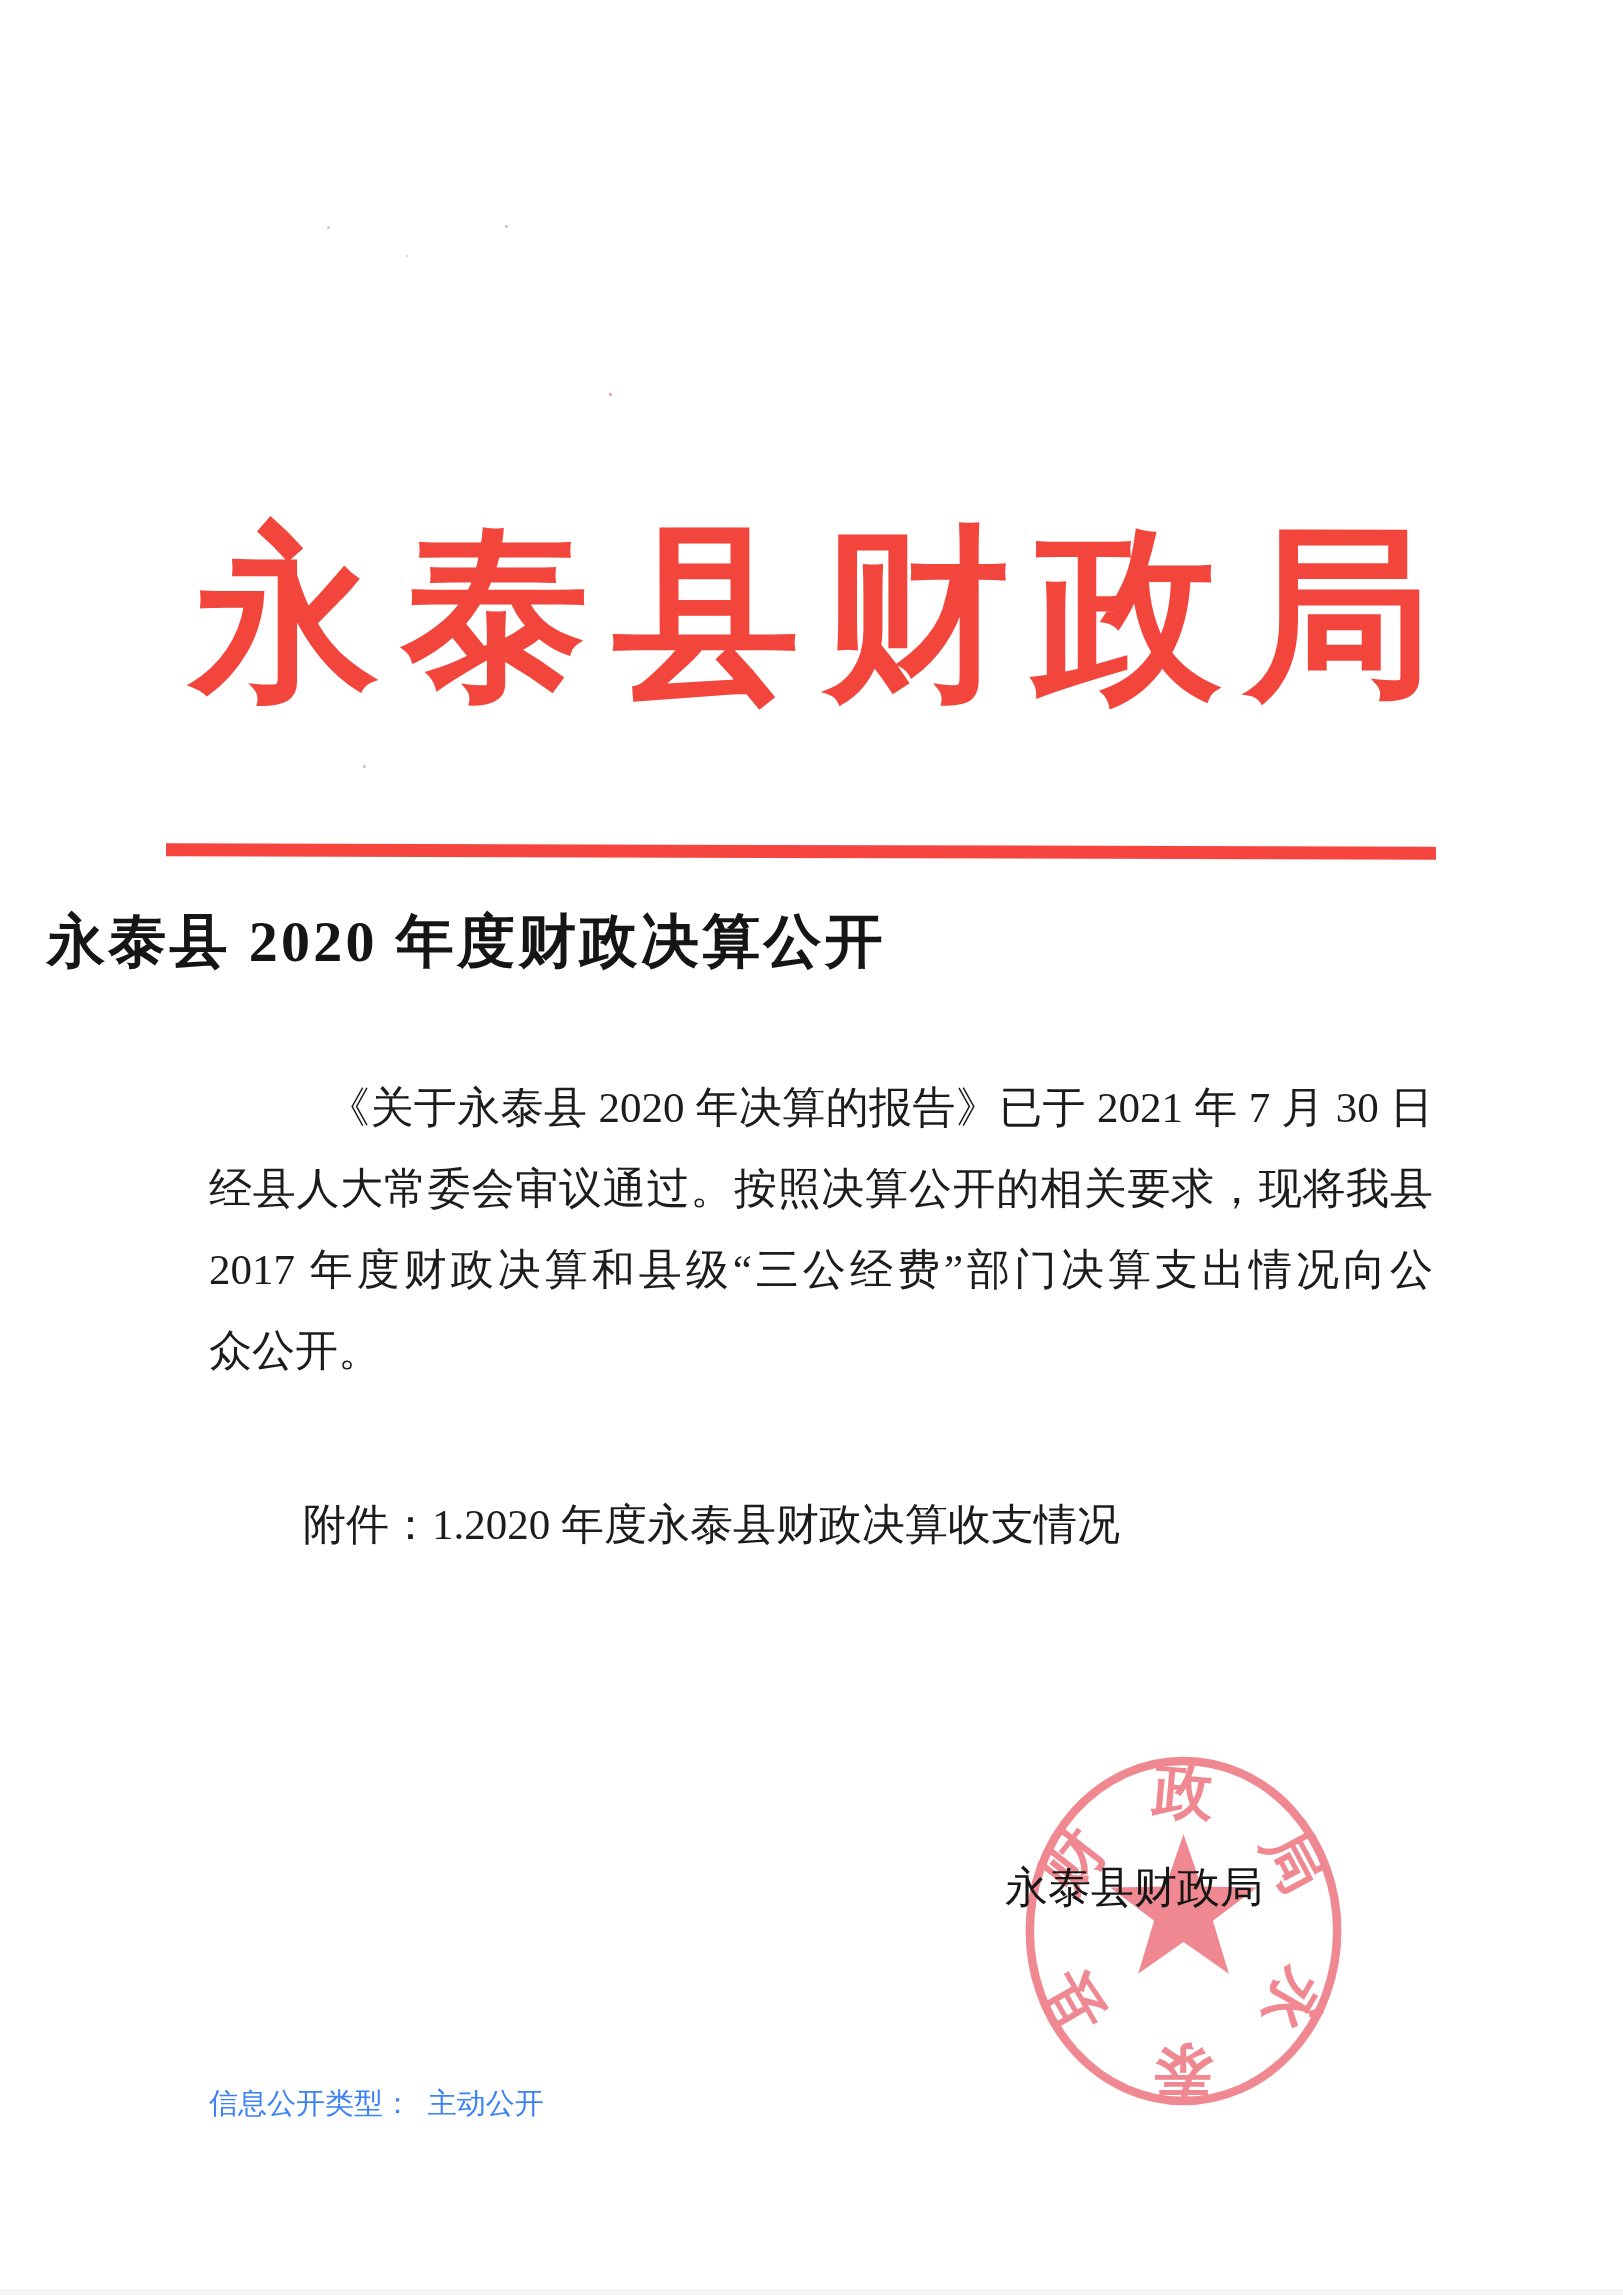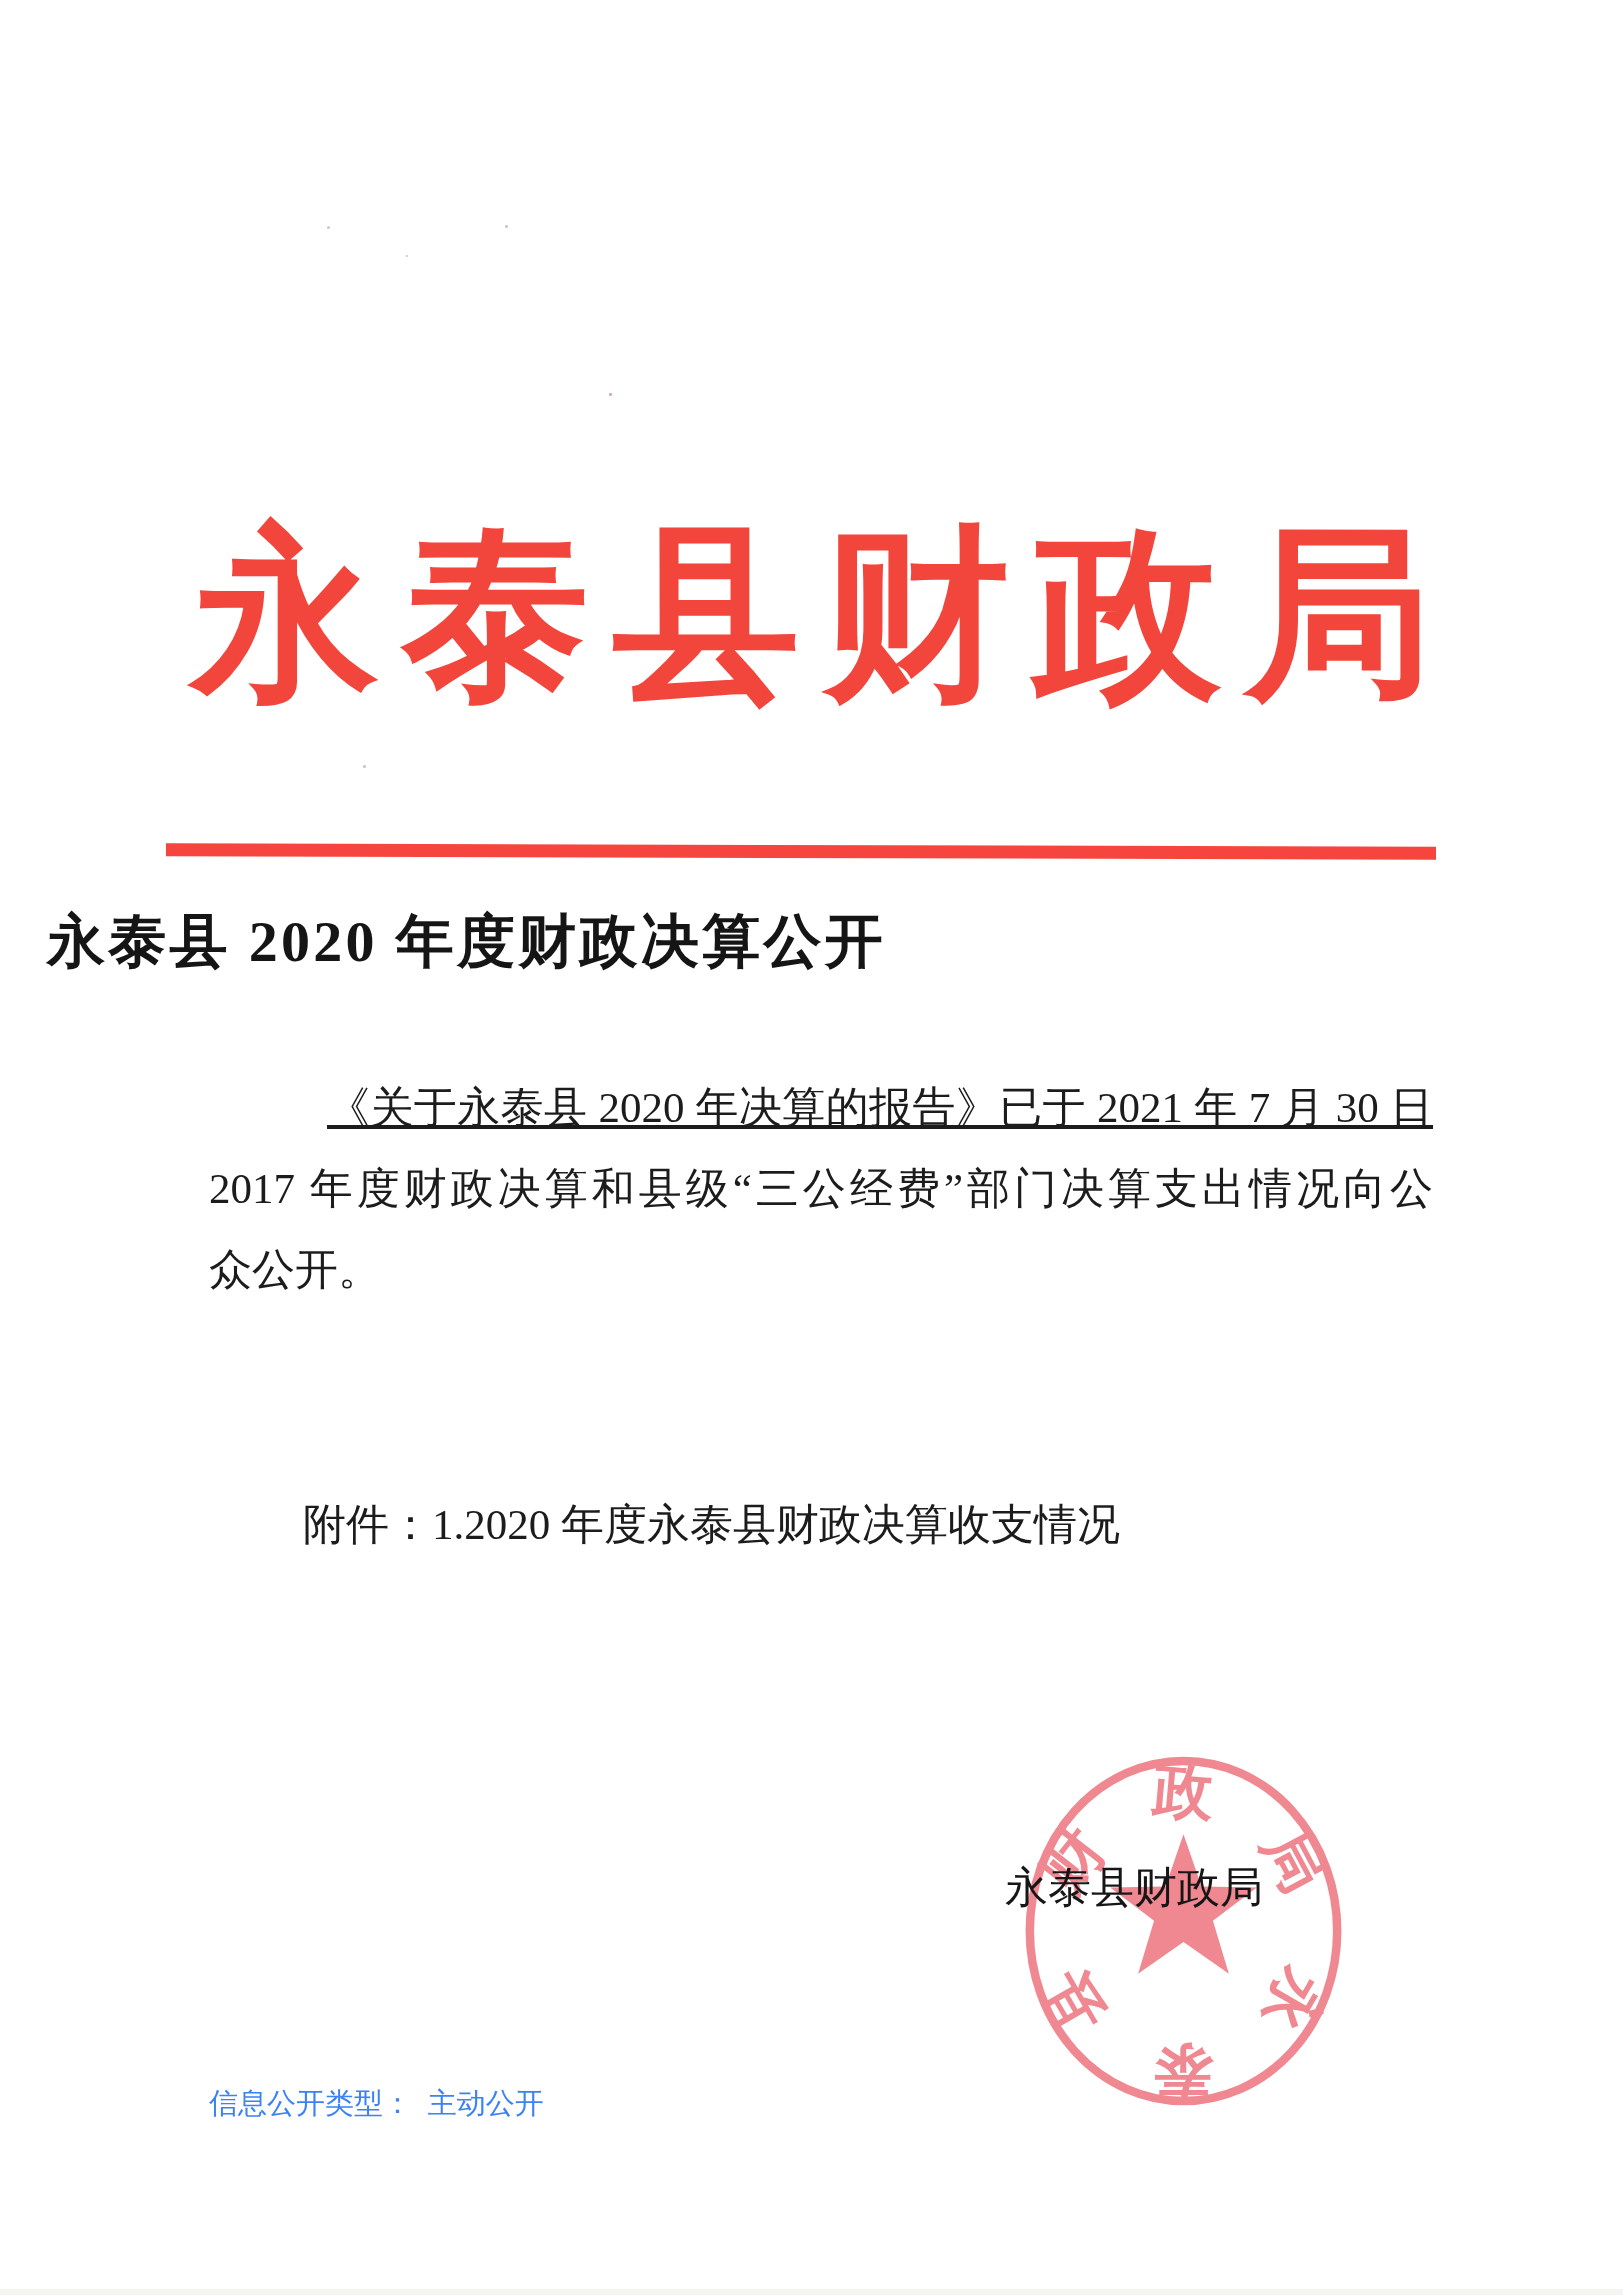--- a/index.html
+++ b/index.html
@@ -57,21 +57,21 @@
   
   .body-block{
     position:absolute;
     top:1067px;left:209px;width:1224px;
     font-size:43px;
     line-height:81px;
     color:#1c1c1c;
   }
   .body-line{width:1224px;}
   .body-line.just{text-align:justify;text-align-last:justify;}
-  .body-line.indent{text-indent:118px;text-decoration:underline;}
+  .body-line.indent{text-indent:118px;}
   
   .attachments{
     position:absolute;
     top:1481px;left:303px;width:1145px;
     font-size:43px;
     line-height:88px;
     color:#1c1c1c;
   }
   .attachment-line2{padding-left:126px;}
   
@@ -126,20 +126,21 @@
   <div class="speck g" style="top:765px;left:363px;width:2.6px;height:2.6px;"></div>
 
   <h1 class="agency-title">永泰县财政局</h1>
 
   <div class="red-rule"></div>
 
   <h2 class="doc-title">永泰县 2020 年度财政决算公开</h2>
 
   <div class="body-block">
     <div class="body-line just indent">《关于永泰县 2020 年决算的报告》已于 2021 年 7 月 30 日</div>
+    <div class="body-line just">经县人大常委会审议通过。按照决算公开的相关要求，现将我县</div>
     <div class="body-line just">2017 年度财政决算和县级“三公经费”部门决算支出情况向公</div>
     <div class="body-line">众公开。</div>
   </div>
 
   <div class="attachments">
     <div class="attachment-line1"><span>附件：</span><span>1.2020 年度永泰县财政决算收支情况</span></div>
   </div>
 
   <div class="seal">
     <svg viewBox="0 0 500 550">

